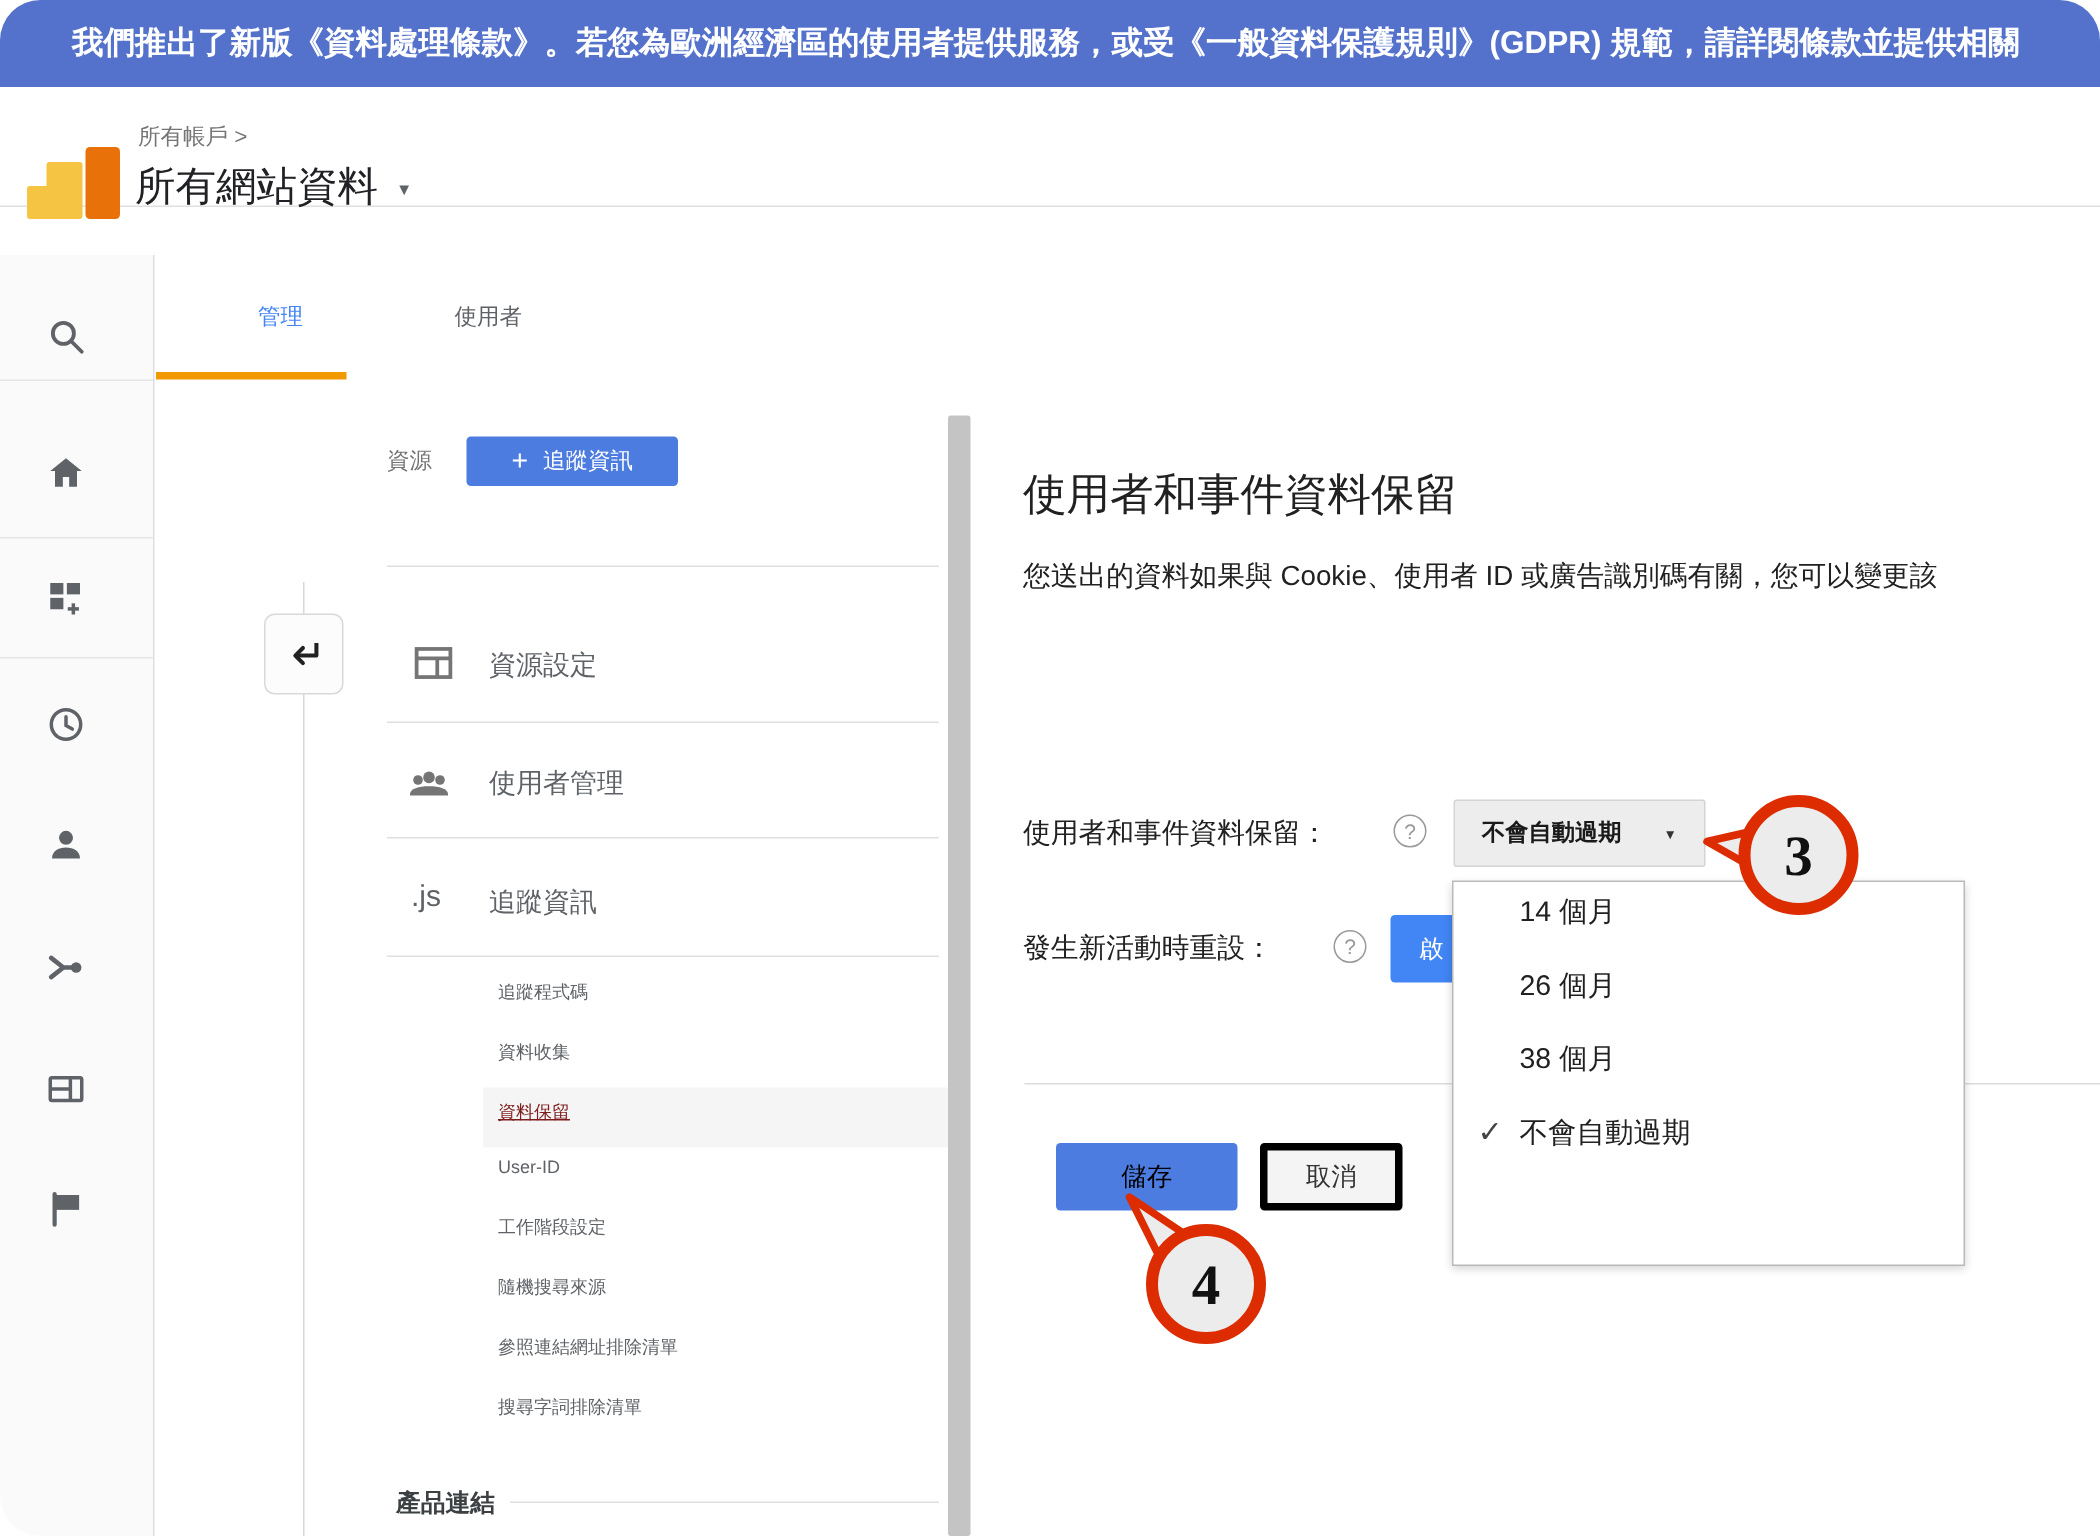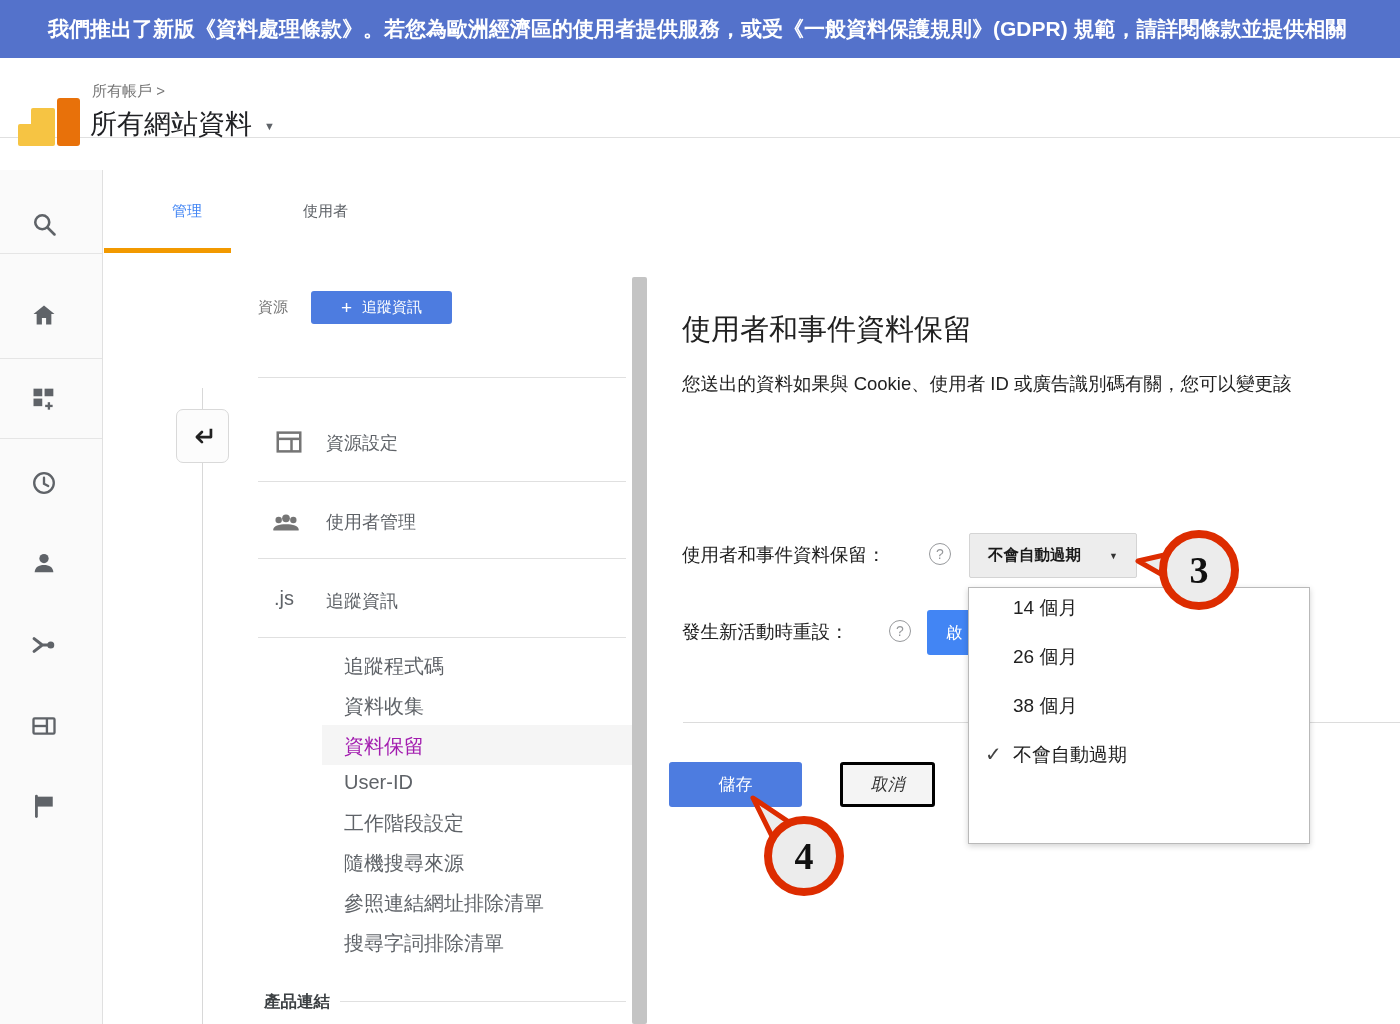--- a/index.html
+++ b/index.html
@@ -1,18 +1,18 @@
 <!DOCTYPE html>
 <html><head>
 <meta charset="utf-8">
 <style>
   html,body{margin:0;padding:0;background:#fff;}
   *{box-sizing:border-box;}
   .screen{position:relative;width:1400px;height:1024px;overflow:hidden;background:#fff;
-          font-family:"Liberation Sans",sans-serif;color:#212121;}
+          font-family:"Liberation Sans",sans-serif;color:#212121;border-radius:27px;}
   .abs{position:absolute;}
 
   
   .banner{left:0;top:0;width:1400px;height:58px;background:#5472cb;color:#fff;
           font-size:21px;font-weight:700;line-height:58px;padding-left:48px;
           white-space:nowrap;overflow:hidden;}
 
   
   .header{left:0;top:58px;width:1400px;height:80px;background:#fff;border-bottom:1px solid #e0e0e0;}
   .logo{left:18px;top:40px;width:64px;height:48px;}
@@ -41,47 +41,47 @@
               color:#fff;display:flex;align-items:center;justify-content:center;gap:10px;
               font-size:15px;font-weight:500;border:none;cursor:pointer;}
   .create-plus{font-size:19px;font-weight:400;line-height:1;}
   .menu-div{position:absolute;left:258px;width:368px;height:1px;background:#e0e0e0;}
   .vline{left:202px;top:388px;width:1px;height:636px;background:#d8d8d8;}
   .back-btn{left:176px;top:409px;width:53px;height:54px;background:#fcfcfc;border:1px solid #d9d9d9;
             border-radius:7px;display:flex;align-items:center;justify-content:center;cursor:pointer;}
   .mi-icon{position:absolute;}
   .mi-label{position:absolute;font-size:18px;color:#5f6368;white-space:nowrap;}
   .js-ic{left:274px;top:587px;font-size:20px;color:#5f6368;}
-  .sub-label{position:absolute;left:344px;font-size:20px;color:#5f6368;white-space:nowrap;}
+  .sub-label{position:absolute;left:332px;font-size:12px;color:#5f6368;white-space:nowrap;}
   .sub-active-bg{left:322px;top:725px;width:310px;height:40px;background:#f5f5f5;}
-  .sub-active{color:#a21caf;}
+  .sub-active{color:#7f1d1d;text-decoration:underline;}
   .section-footer{left:264px;top:991px;font-size:16.5px;font-weight:700;color:#3c4043;}
   .footer-div{left:340px;top:1001px;width:286px;height:1px;background:#e0e0e0;}
   .scroll-thumb{left:632px;top:277px;width:15px;height:747px;background:#c4c4c4;border-radius:2px;}
 
   
   .page-title{left:682px;top:310px;font-size:29px;color:#212121;white-space:nowrap;}
   .para{position:absolute;left:682px;font-size:18.5px;color:#212121;white-space:nowrap;}
   .link{color:#4272db;text-decoration:none;cursor:pointer;}
   .note-it{font-style:italic;font-family:"Liberation Serif",serif;font-size:19px;margin-left:14px;}
   .fieldlabel{position:absolute;font-size:18.5px;color:#212121;white-space:nowrap;}
   .help{position:absolute;width:22px;height:22px;border:1.5px solid #97999c;border-radius:50%;
         color:#97999c;font-size:14px;display:flex;align-items:center;justify-content:center;cursor:pointer;}
   .dd-trigger{left:969px;top:533px;width:168px;height:45px;background:#ededed;border:1px solid #d4d4d4;
               border-radius:2px;display:flex;align-items:center;justify-content:space-between;
               padding:0 18px;cursor:pointer;z-index:2;}
   .dd-trigger .val{font-size:15.5px;font-weight:700;color:#1a1a1a;white-space:nowrap;}
   .dd-trigger .car{font-size:9px;color:#333;}
   .enable-btn{left:927px;top:610px;width:112px;height:45px;background:#4285f4;border:none;border-radius:3px;
               color:#fff;font-size:16.5px;text-align:left;padding-left:19px;z-index:1;cursor:pointer;}
   .hr{left:683px;top:722px;width:717px;height:1px;background:#dcdcdc;z-index:0;}
-  .save-btn{left:669px;top:762px;width:133px;height:45px;background:#4d7ce0;border:none;border-radius:3px;
-            color:#ffffff;font-size:17px;cursor:pointer;}
-  .cancel-btn{left:840px;top:762px;width:95px;height:45px;background:#f4f4f4;border:3px solid #000000;
-              border-radius:3px;color:#333;font-size:17px;cursor:pointer;font-style:italic;}
+  .save-btn{left:704px;top:762px;width:121px;height:45px;background:#4d7ce0;border:none;border-radius:3px;
+            color:#000000;font-size:17px;cursor:pointer;}
+  .cancel-btn{left:840px;top:762px;width:95px;height:45px;background:#f4f4f4;border:5px solid #000000;
+              border-radius:3px;color:#333;font-size:17px;cursor:pointer;}
 
   
   .dd-menu{left:968px;top:587px;width:342px;height:257px;background:#fff;border:1px solid #b9b9b9;
            box-shadow:0 2px 6px rgba(0,0,0,.18);z-index:5;padding-top:7px;}
   .dd-opt{height:49px;display:flex;align-items:flex-start;cursor:pointer;}
   .dd-check{width:28px;margin-left:16px;font-size:20px;color:#444;text-align:left;}
   .dd-txt{font-size:19px;color:#212121;white-space:nowrap;}
 
   .ann{z-index:6;}
   .ann text{font-family:"Liberation Serif",serif;font-weight:700;font-size:38px;fill:#111;}

